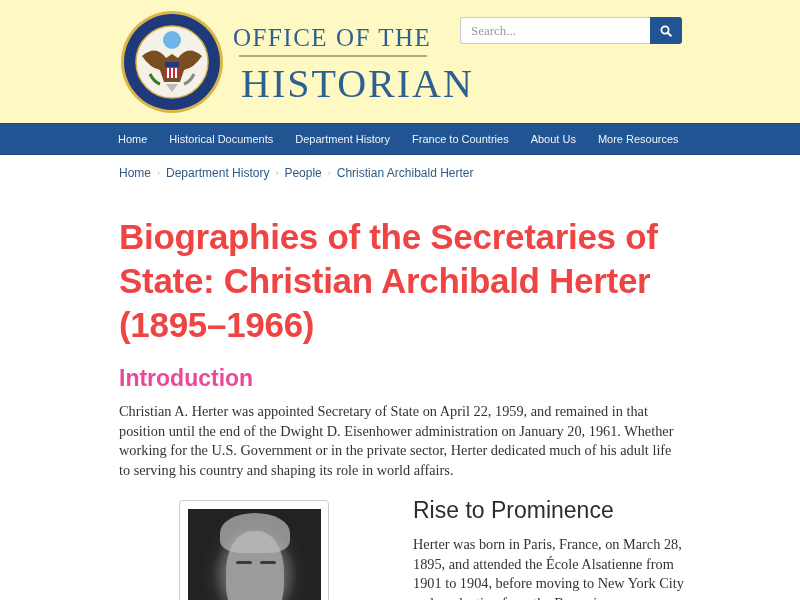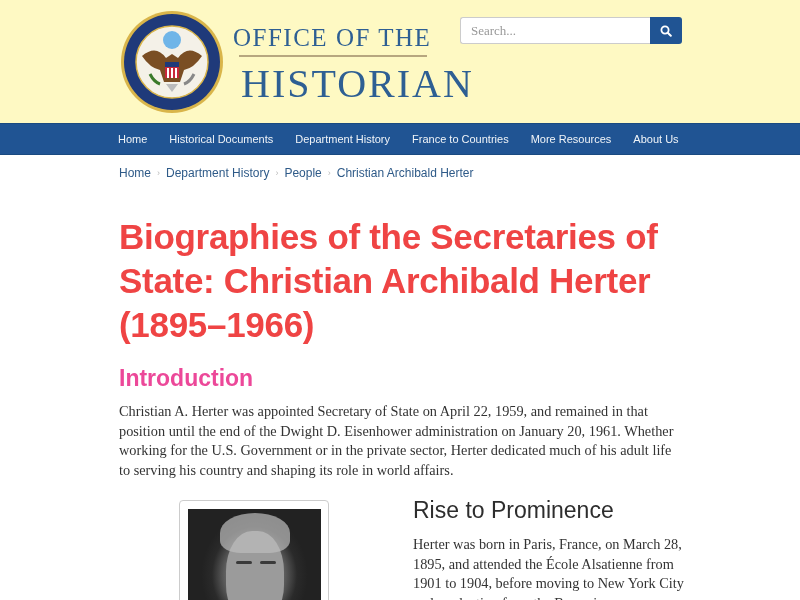--- a/index.html
+++ b/index.html
@@ -80,22 +80,22 @@
     </button>
   </form>
 </div>
 
 <nav class="nav">
   <ul>
     <li>Home</li>
     <li>Historical Documents</li>
     <li>Department History</li>
     <li>France to Countries</li>
+    <li>About Us</li>
     <li>More Resources</li>
-    <li>About Us</li>
   </ul>
 </nav>
 
 <div class="breadcrumb">
   <a>Home</a>
   <span class="sep">›</span>
   <a>Department History</a>
   <span class="sep">›</span>
   <a>People</a>
   <span class="sep">›</span>

